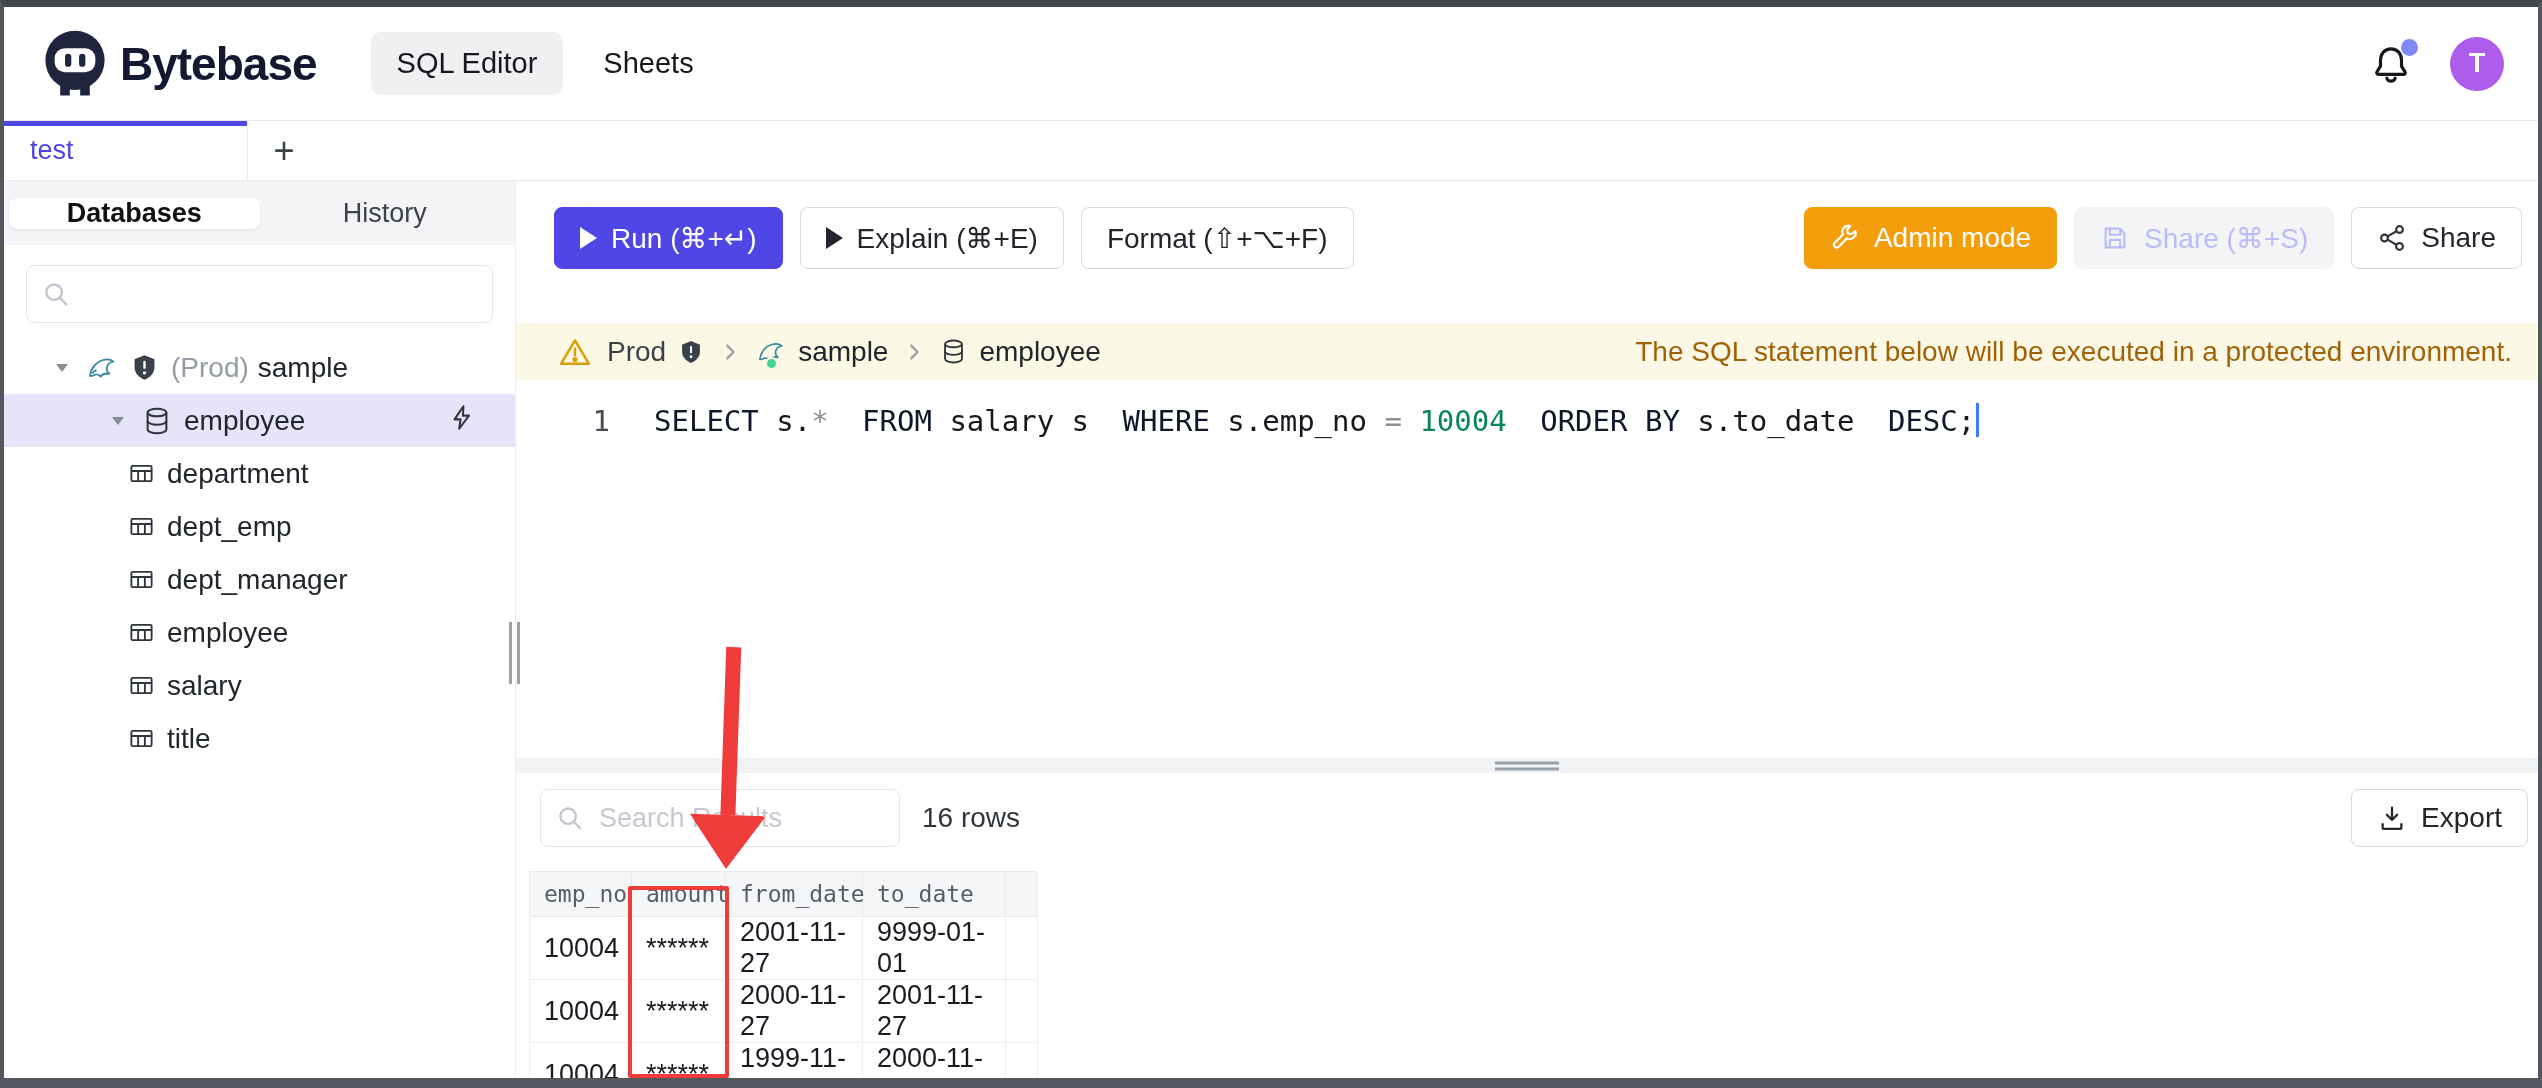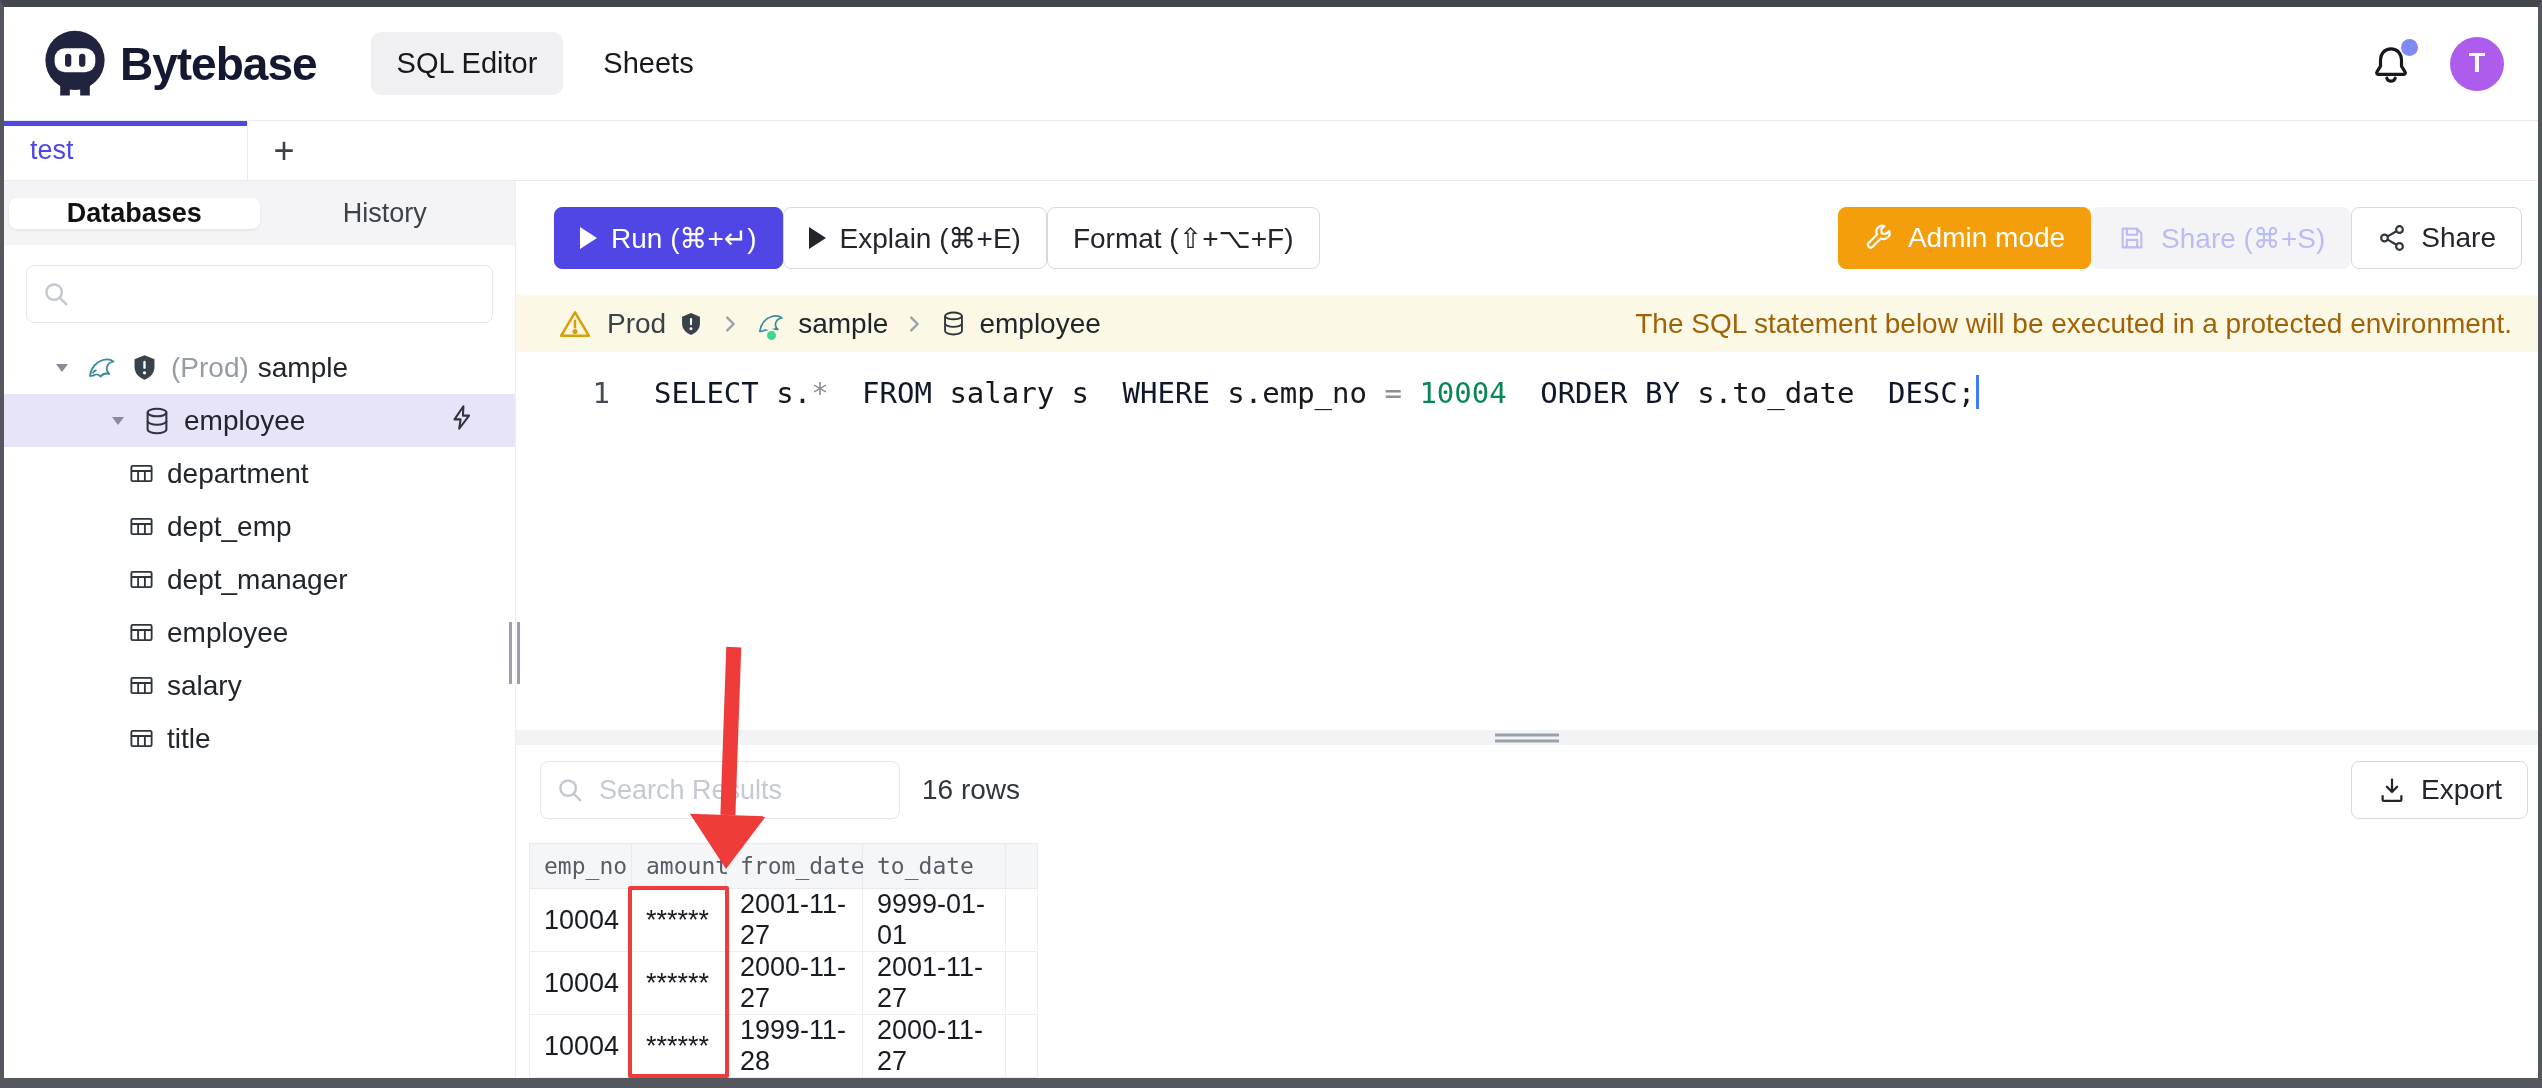--- a/index.html
+++ b/index.html
@@ -46,29 +46,29 @@
   .row-instance{padding-left:52px;}
   .row-db{padding-left:108px;background:#e7e3f9;}
   .row-table-item{padding-left:124px;gap:12px;}
   .tree-icon{display:flex;align-items:center;margin-right:12px;flex:none;}
   .env-label{color:#959ca6;margin-right:9px;}
   .bolt{position:absolute;right:38px;top:50%;transform:translateY(-50%);}
   .v-grip{position:absolute;left:505px;top:441px;height:62px;display:flex;gap:5px;z-index:5;}
   .v-grip i{display:block;width:3px;height:100%;background:#9aa1ab;}
   
   .main{flex:1;display:flex;flex-direction:column;min-width:0;position:relative;}
-  .toolbar{height:114px;display:flex;align-items:center;padding:0 16px 0 38px;}
+  .toolbar{height:114px;display:flex;align-items:center;padding:0 16px 0 38px;gap:17px;}
   .btn{height:62px;border-radius:8px;border:1px solid #d6d9de;background:#fff;color:#22262c;font-size:28px;
     display:inline-flex;align-items:center;gap:14px;padding:0 25px;font-family:inherit;white-space:nowrap;}
   .play{width:0;height:0;border-style:solid;border-width:11px 0 11px 17px;border-color:transparent transparent transparent currentColor;}
   .btn-run{background:#4f46e5;border-color:#4f46e5;color:#fff;}
   .btn-admin{background:#f59e0b;border-color:#f59e0b;color:#fff;margin-left:auto;}
   .btn-save{background:#f4f4f6;border-color:#f4f4f6;color:#b9bcf6;}
   
-  .notice-bar{height:57px;background:#fbf8e6;display:flex;align-items:center;padding:0 14px 0 42px;gap:15px;font-size:28px;}
+  .notice-bar{height:57px;background:#fbf8e6;display:flex;align-items:center;padding:0 14px 0 42px;gap:15px;font-size:28px;margin-top:28px;}
   .crumb{display:flex;align-items:center;gap:12px;}
   .crumb .name{color:#21262c;}
   .env-name{color:#3b4249;}
   .dolphin-wrap{position:relative;display:flex;}
   .green-dot{position:absolute;left:9px;bottom:-3px;width:13px;height:13px;border-radius:50%;background:#3fd68f;border:2px solid #fbf8e6;}
   .notice-msg{margin-left:auto;color:#a16207;padding-right:12px;}
   
   .editor{height:378px;padding:18px 0 0 72px;font-family:"DejaVu Sans Mono",monospace;font-size:29px;line-height:46px;}
   .code-line{display:flex;align-items:flex-start;}
   .line-no{width:22px;text-align:right;margin-right:28px;color:#454c54;flex:none;}

